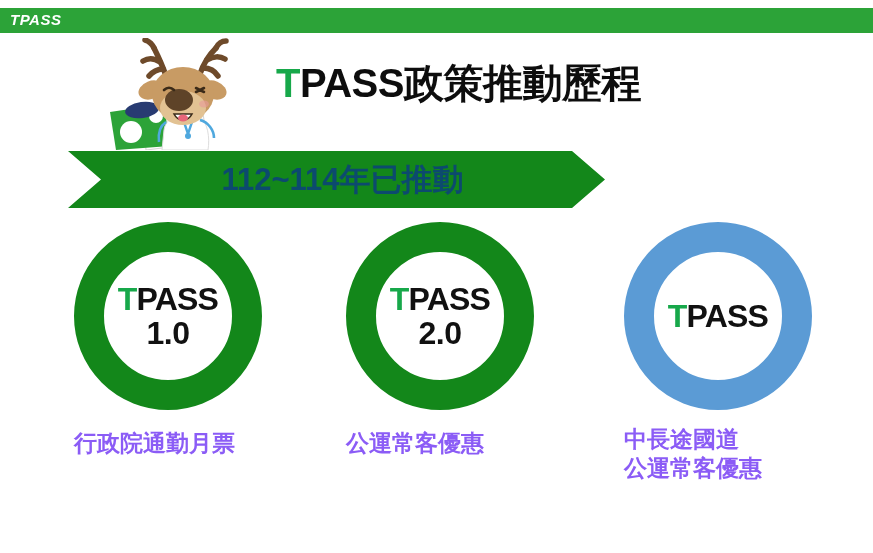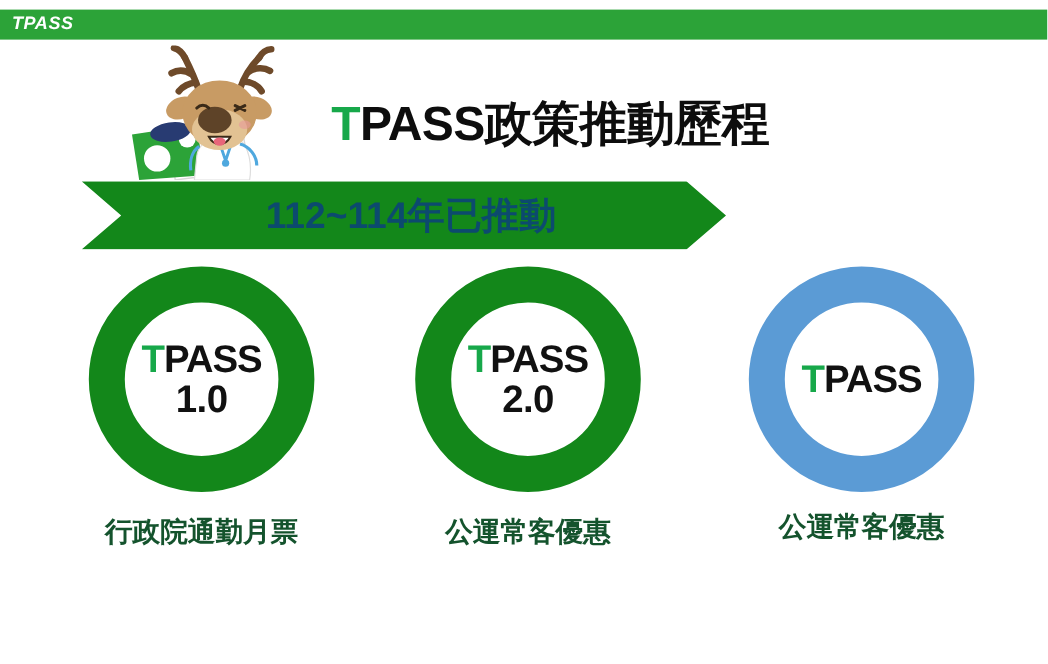--- a/index.html
+++ b/index.html
@@ -45,21 +45,21 @@
     left: 104px;
     top: 38px;
     width: 150px;
     height: 112px;
   }
 
   
   .title {
     position: absolute;
     left: 276px;
-    top: 76px;
+    top: 56px;
     font-size: 40px;
     font-weight: bold;
     color: #0d0d0d;
     letter-spacing: -0.5px;
     white-space: nowrap;
   }
   .title .tee {
     color: #17A84A;
   }
 
@@ -150,24 +150,24 @@
     white-space: nowrap;
   }
   .ring-line2 .plus {
     color: #2FB457;
     font-size: 20px;
     vertical-align: 11px;
   }
 
   .node-caption {
     margin-top: 19px;
-    text-align: center;
+    text-align: left;
     font-size: 23px;
     font-weight: bold;
-    color: #14532d;
+    color: #8b5cf6;
     line-height: 1.24;
     letter-spacing: 0px;
     white-space: nowrap;
   }
   .node-3 .node-caption { margin-top: 15px; }
 </style>
 </head>
 <body>
 
 <div id="slide">
@@ -263,17 +263,18 @@
     </div>
   </div>
 
   <div class="node node-3">
     <div class="ring ring-blue">
       <div class="ring-inner">
         <div class="ring-line1"><span class="tee">T</span><span>PASS</span></div>
       </div>
     </div>
     <div class="node-caption">
+      <div>中長途國道</div>
       <div>公運常客優惠</div>
     </div>
   </div>
 
 </div>
 
 </body></html>

